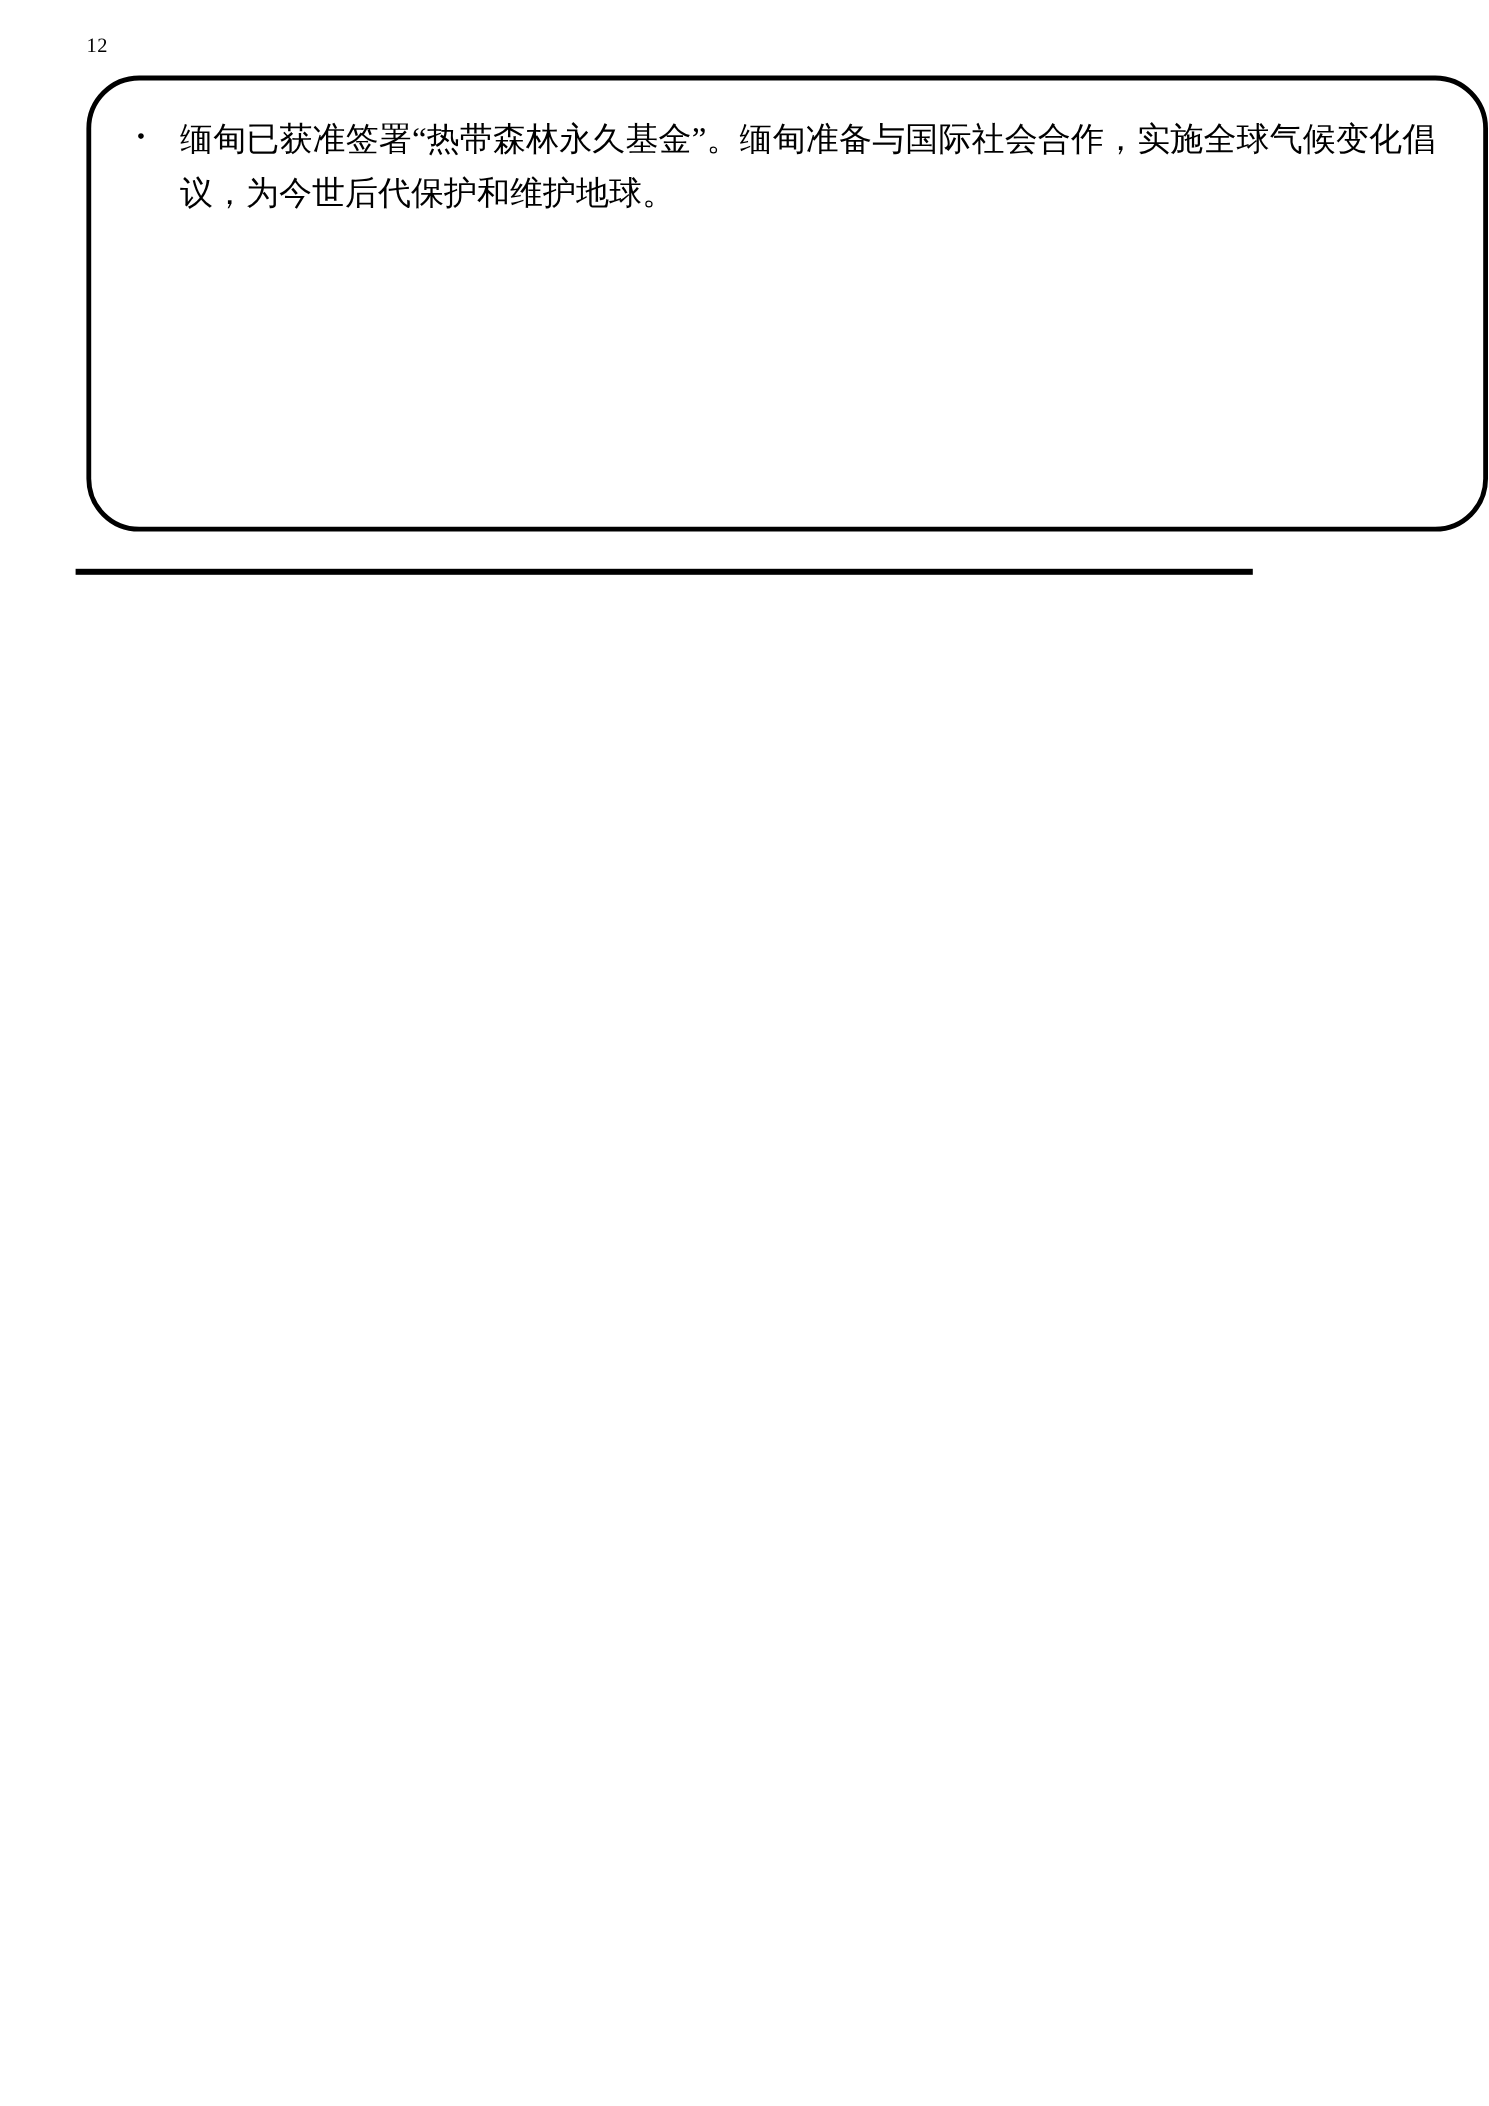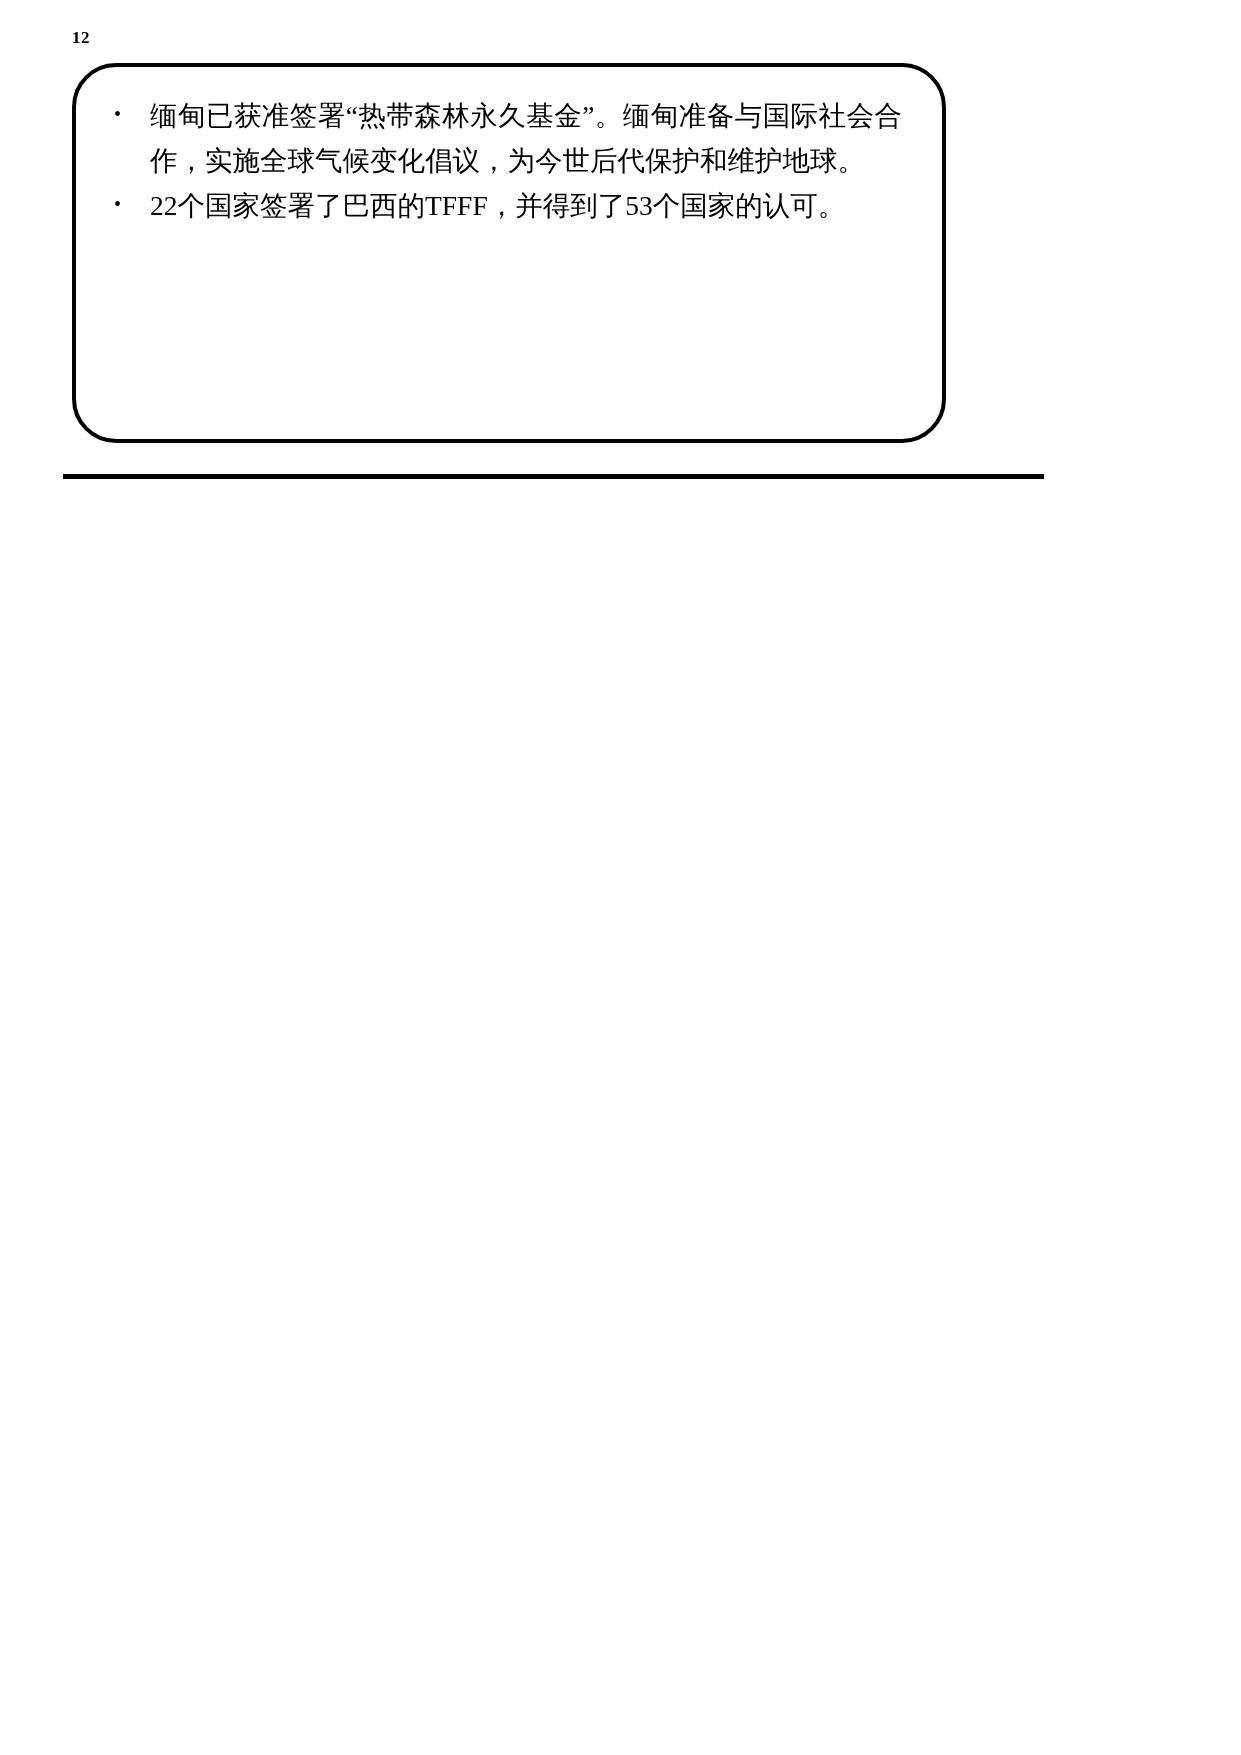--- a/index.html
+++ b/index.html
@@ -19,30 +19,30 @@
   .page {
     position: absolute;
     inset: 0;
   }
 
   .page-number {
     position: absolute;
     left: 72px;
     top: 28px;
     font-family: "Liberation Serif", serif;
-    font-weight: bold;
+    font-weight: normal;
     font-size: 17px;
     letter-spacing: 0.5px;
   }
 
   .callout-box {
     position: absolute;
     left: 72px;
     top: 63px;
-    width: 874px;
+    width: 1168px;
     height: 380px;
     border: 4px solid #000000;
     border-radius: 44px;
     box-sizing: border-box;
   }
 
   .bullet-list {
     margin: 0;
     padding: 26px 40px 0 66px;
     list-style: none;
@@ -88,21 +88,20 @@
 </head>
 <body>
 
 <div class="page">
 
   <div class="page-number">12</div>
 
   <div class="callout-box">
     <ul class="bullet-list">
       <li class="bullet-item">缅甸已获准签署“热带森林永久基金”。缅甸准备与国际社会合作，实施全球气候变化倡议，为今世后代保护和维护地球。</li>
-      <li class="bullet-item">22个国家签署了巴西的TFFF，并得到了53个国家的认可。</li>
     </ul>
   </div>
 
   <div class="rule"></div>
 
   <div class="body-blank"></div>
 
 </div>
 
 </body></html>

